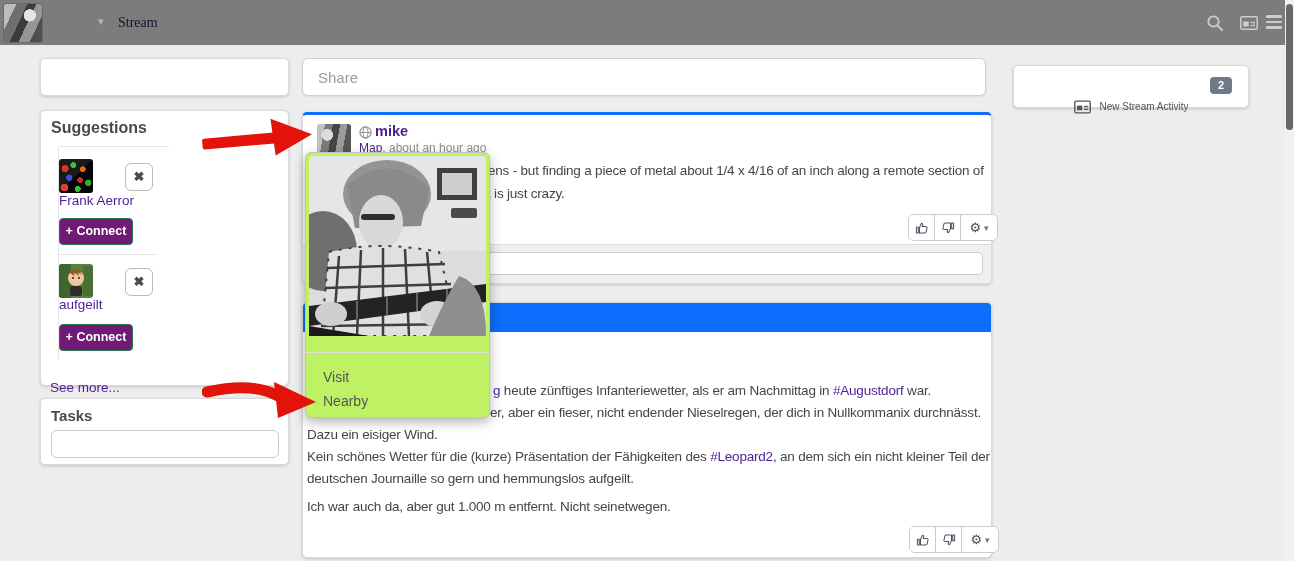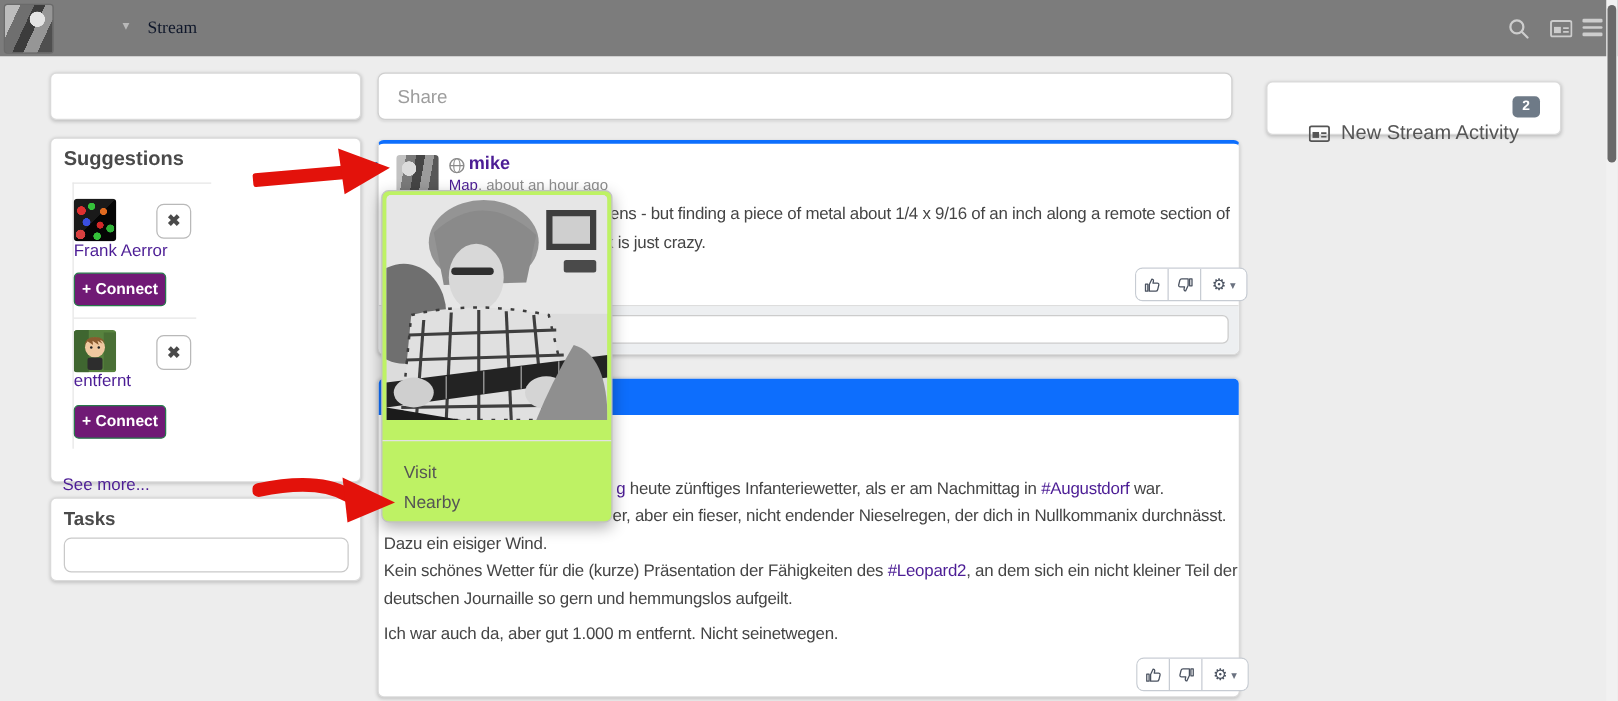--- a/index.html
+++ b/index.html
@@ -90,21 +90,21 @@
   .post2{left:302px;top:302px;width:690px;height:256px;}
   .post2-bluebar{left:0;top:0;width:100%;height:29px;background:#0d6efd;border-radius:4px 4px 0 0;}
   .p2-l1{left:190px;top:80px;}
   .p2-l2{left:187px;top:102px;}
   .p2-l3{left:4px;top:124px;}
   .p2-l4{left:4px;top:146px;}
   .p2-l5{left:4px;top:168px;}
   .p2-l6{left:4px;top:196px;}
   
   .activity-card{left:1013px;top:65px;width:236px;height:43px;display:flex;align-items:center;justify-content:center;cursor:pointer;}
-  .activity-inner{display:flex;align-items:center;gap:9px;color:#555;font-size:16px;margin-top:40px;}
+  .activity-inner{display:flex;align-items:center;gap:9px;color:#555;font-size:10px;margin-top:40px;}
   .card-icon{width:17px;height:14px;color:#555;}
   .activity-badge{position:absolute;right:16px;top:11px;background:#6e7a87;color:#fff;font-size:11px;
     font-weight:700;border-radius:4px;padding:3px 8px;line-height:11px;}
   
   .popup{left:305px;top:152px;width:185px;height:266px;background:#bef264;border:1px solid #c2c2c2;
     border-radius:6px;box-shadow:0 4px 12px rgba(0,0,0,.3);z-index:5;box-sizing:border-box;}
   .popup-photo{left:3px;top:3px;width:177px;height:180px;overflow:hidden;border-radius:4px 4px 0 0;cursor:pointer;}
   .popup-divider{left:0;top:199px;width:100%;height:1px;background:#e2e2e2;}
   .popup-item{left:17px;font-size:14px;color:#555;cursor:pointer;}
   .pi-visit{top:216px;}
@@ -168,21 +168,21 @@
       <rect x="0" y="0" width="12" height="34" fill="#3f6630"></rect>
       <rect x="24" y="2" width="10" height="30" fill="#496f35"></rect>
       <circle cx="17" cy="14" r="8" fill="#f0c8a0"></circle>
       <path d="M8.5 13 Q9 5.5 17 5.5 Q25 5.5 25.5 13 Q25 8.5 21 8 L23 11 L19 8.5 L20 12 L15 8.5 L15.5 12 L11 9 Q9.5 10 8.5 13 Z" fill="#8a5a2e"></path>
       <circle cx="14" cy="14" r="1" fill="#222"></circle>
       <circle cx="20" cy="14" r="1" fill="#222"></circle>
       <rect x="11" y="22" width="12" height="10" rx="2" fill="#2d2d2d"></rect>
     </svg>
   </div>
   <div class="abs dismiss-btn" style="left:84px;top:157px;">✖</div>
-  <a class="abs lnk" style="left:18px;top:186px;font-size:13.5px;">entfernt</a>
+  <a class="abs lnk" style="left:18px;top:186px;font-size:13.5px;">aufgeilt</a>
   <div class="abs connect-btn" style="left:18px;top:213px;">
     <span>+</span>
     <span>Connect</span>
   </div>
 
   <a class="abs lnk" style="left:9px;top:269px;font-size:13.5px;">See more...</a>
 </div>
 
 <div class="abs card tasks-card">
   <div class="abs panel-title" style="left:10px;top:8px;">Tasks</div>
@@ -195,21 +195,21 @@
   <div class="abs post-avatar"></div>
   <svg class="abs globe-icon" viewBox="0 0 14 14">
     <circle cx="7" cy="7" r="6" fill="none" stroke="currentColor" stroke-width="1.2"></circle>
     <ellipse cx="7" cy="7" rx="2.7" ry="6" fill="none" stroke="currentColor" stroke-width="1"></ellipse>
     <line x1="1" y1="7" x2="13" y2="7" stroke="currentColor" stroke-width="1"></line>
   </svg>
   <a class="abs lnk post-author">mike</a>
   <div class="abs post-meta">
     <a class="lnk">Map</a><span>, about an hour ago</span>
   </div>
-  <div class="abs post-body p1-frag1">ens -  but finding a piece of metal about 1/4  x 9/16 of an inch along a remote section of</div>
+  <div class="abs post-body p1-frag1">ens -  but finding a piece of metal about 1/4  x 4/16 of an inch along a remote section of</div>
   <div class="abs post-body p1-frag2">k is just crazy.</div>
 
   <div class="abs btn-group bg1">
     <div class="btn-cell cell-like">
       <svg class="thumb-svg" viewBox="0 0 15 15">
         <path d="M1.5 6.8h2v6h-2z M4.8 12.8V7l2.2-4.6c.9 0 1.5.8 1.3 1.7L7.9 5.9h3.7c.9 0 1.5.8 1.3 1.6l-1 4.1c-.2.7-.8 1.2-1.6 1.2H4.8z" fill="none" stroke="#4a5260" stroke-width="1.1" stroke-linejoin="round"></path>
       </svg>
     </div>
     <div class="btn-cell cell-dislike">
       <svg class="thumb-svg thumb-down" viewBox="0 0 15 15">

